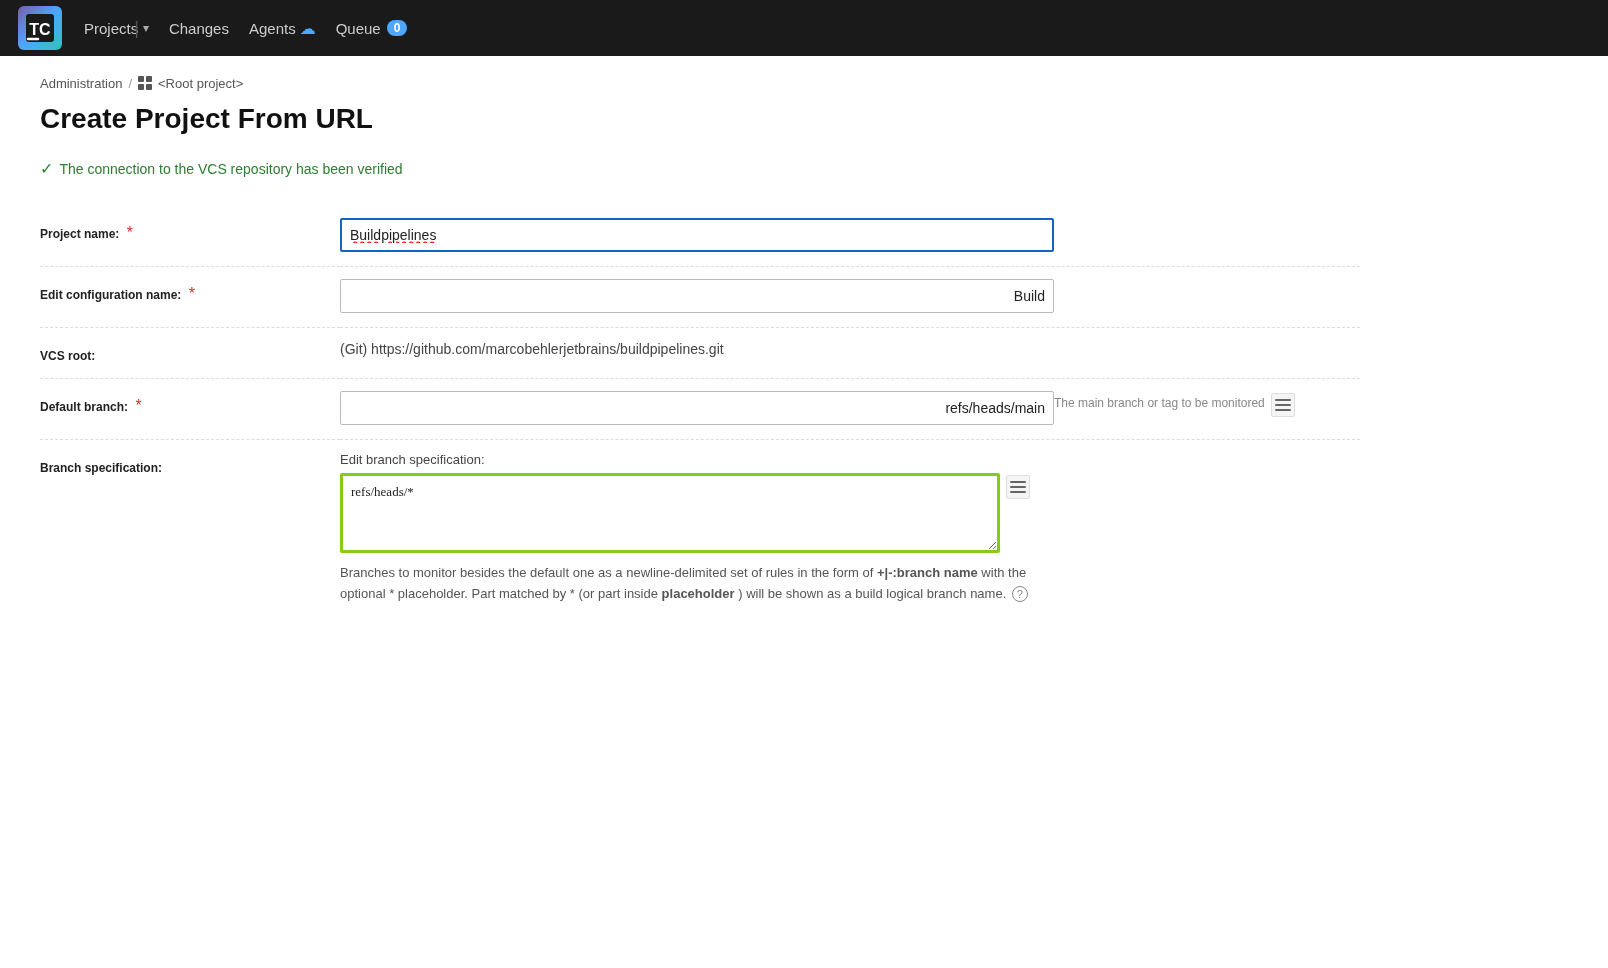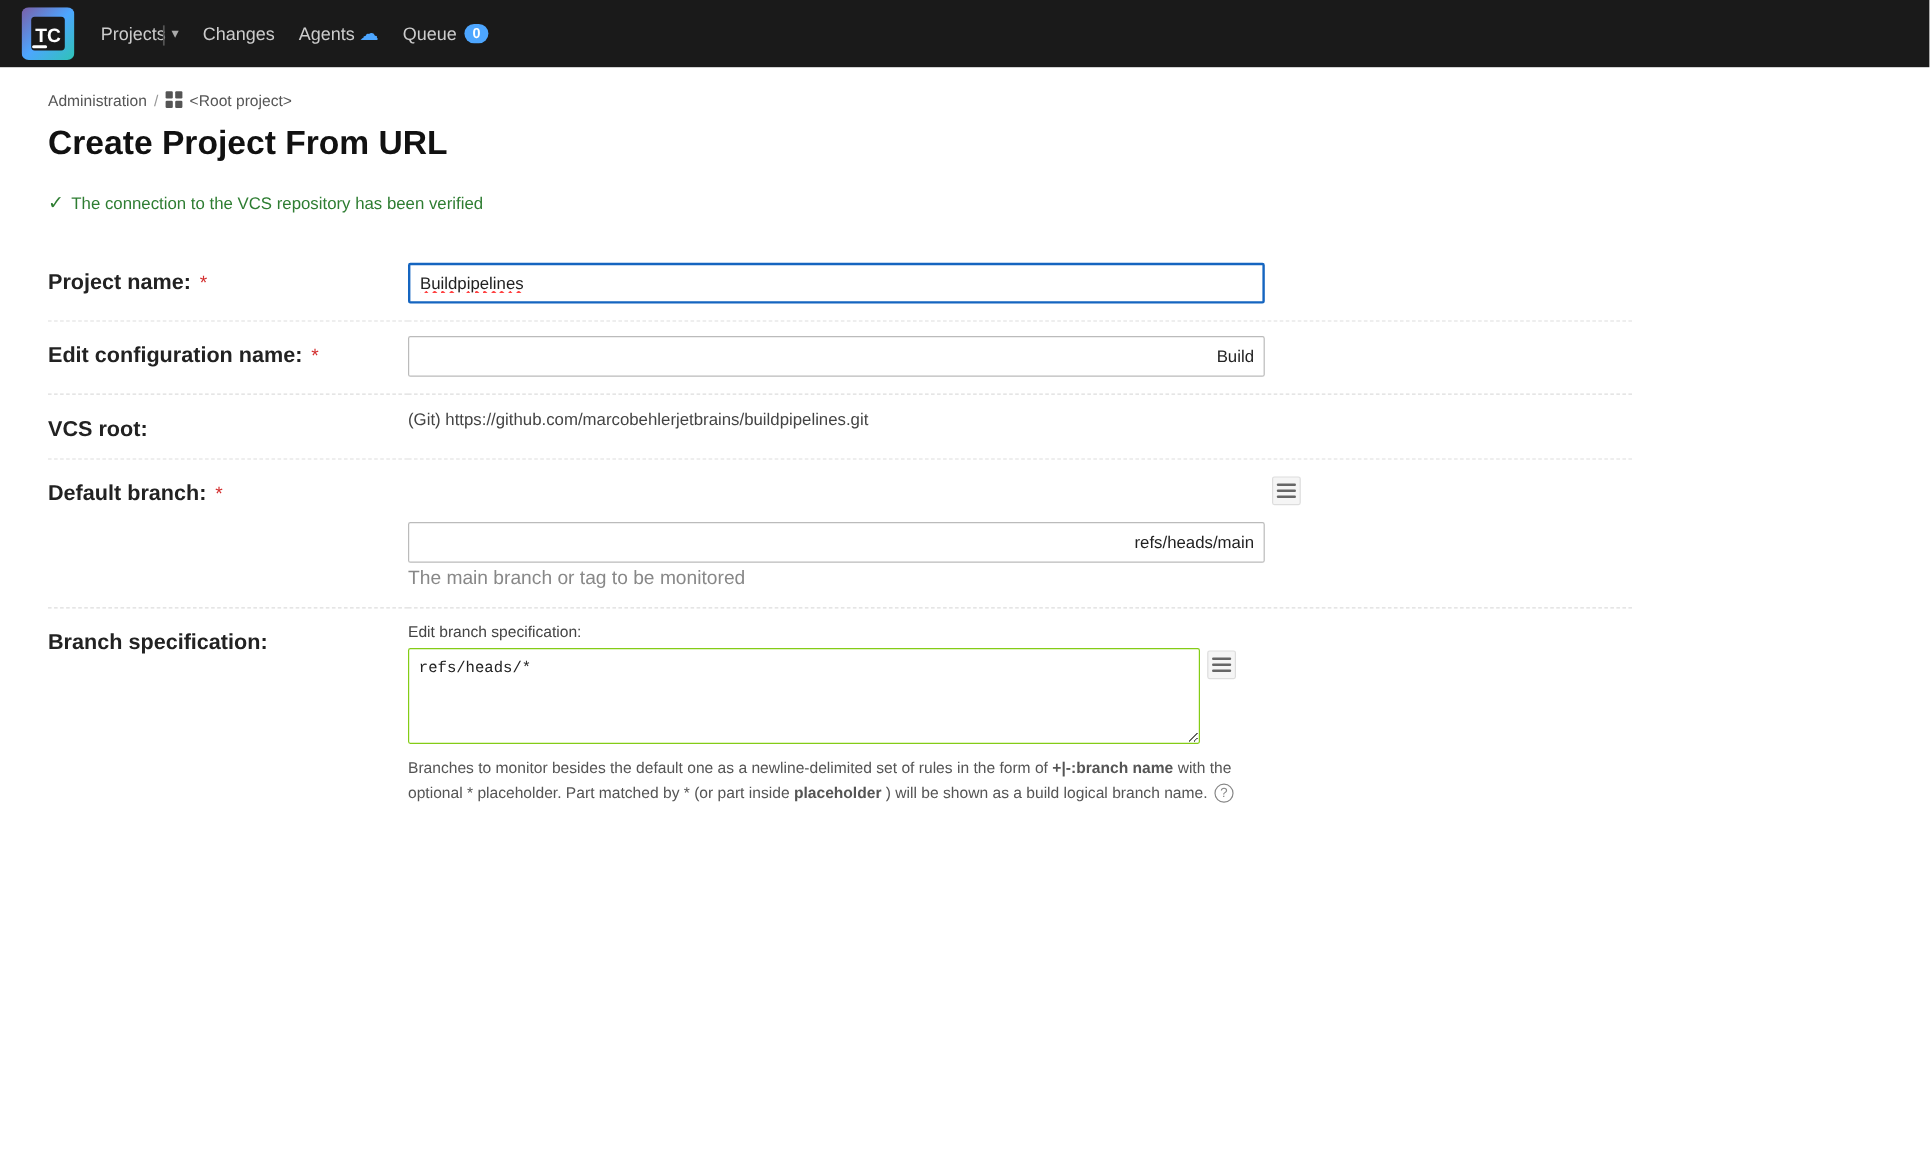--- a/index.html
+++ b/index.html
@@ -120,21 +120,21 @@
     }
     .form-row:last-child { border-bottom: none; }
     .form-label-cell {
       width: 300px;
       padding: 14px 0;
       vertical-align: top;
       padding-top: 18px;
     }
     .form-label {
       font-weight: 600;
-      font-size: 18px;
+      font-size: 12px;
       color: #222;
     }
     .required-star {
       color: #d32f2f;
       margin-left: 3px;
     }
     .form-field-cell {
       padding: 12px 0 14px 0;
       vertical-align: top;
     }
@@ -158,25 +158,24 @@
       color: #444;
       padding-top: 8px;
     }
     .branch-wrapper {
       display: flex;
       align-items: flex-start;
       gap: 6px;
     }
     .branch-input-wrap {
       display: flex;
-      flex-direction: column;
-      margin-top: 40px;
+      flex-direction: row;
     }
     .branch-hint {
-      font-size: 16px;
+      font-size: 12px;
       color: #888;
       margin-top: 5px;
     }
     .lines-icon {
       width: 24px;
       height: 24px;
       display: flex;
       flex-direction: column;
       justify-content: center;
       gap: 3px;
@@ -199,25 +198,25 @@
       margin-bottom: 6px;
     }
     .branch-textarea-wrap {
       display: flex;
       align-items: flex-start;
       gap: 6px;
     }
     .branch-textarea {
       width: 660px;
       height: 80px;
-      border: 1px solid #84cc16;
+      border: 3px solid #84cc16;
       border-radius: 2px;
       padding: 8px;
       font-size: 13px;
-      font-family: Liberation Mono, monospace;
+      font-family: Liberation Serif, serif;
       color: #222;
       resize: vertical;
     }
     .branch-desc {
       font-size: 13px;
       color: #555;
       margin-top: 10px;
       line-height: 1.6;
       max-width: 700px;
     }

